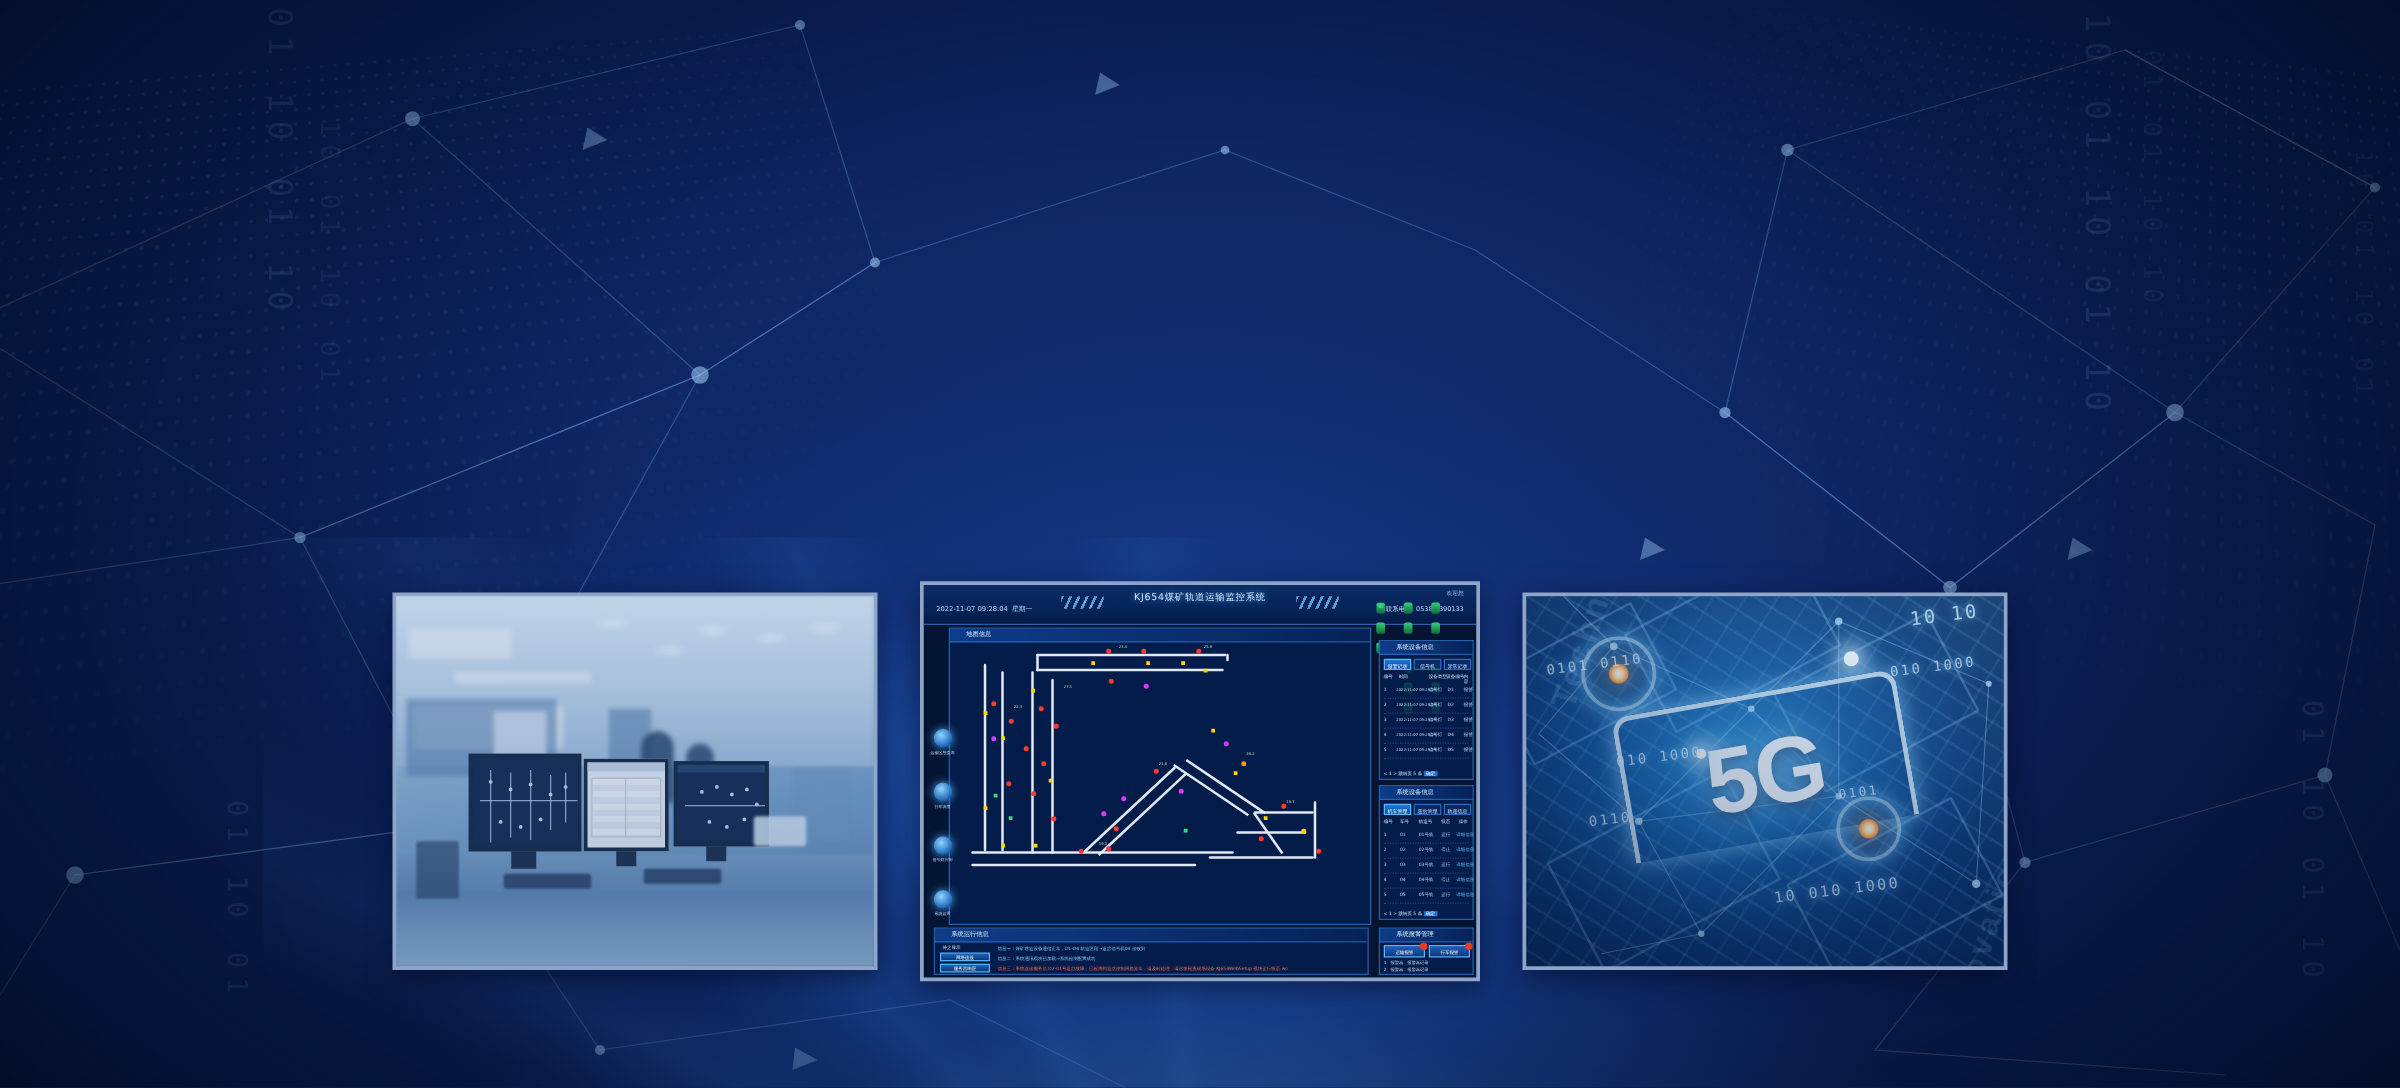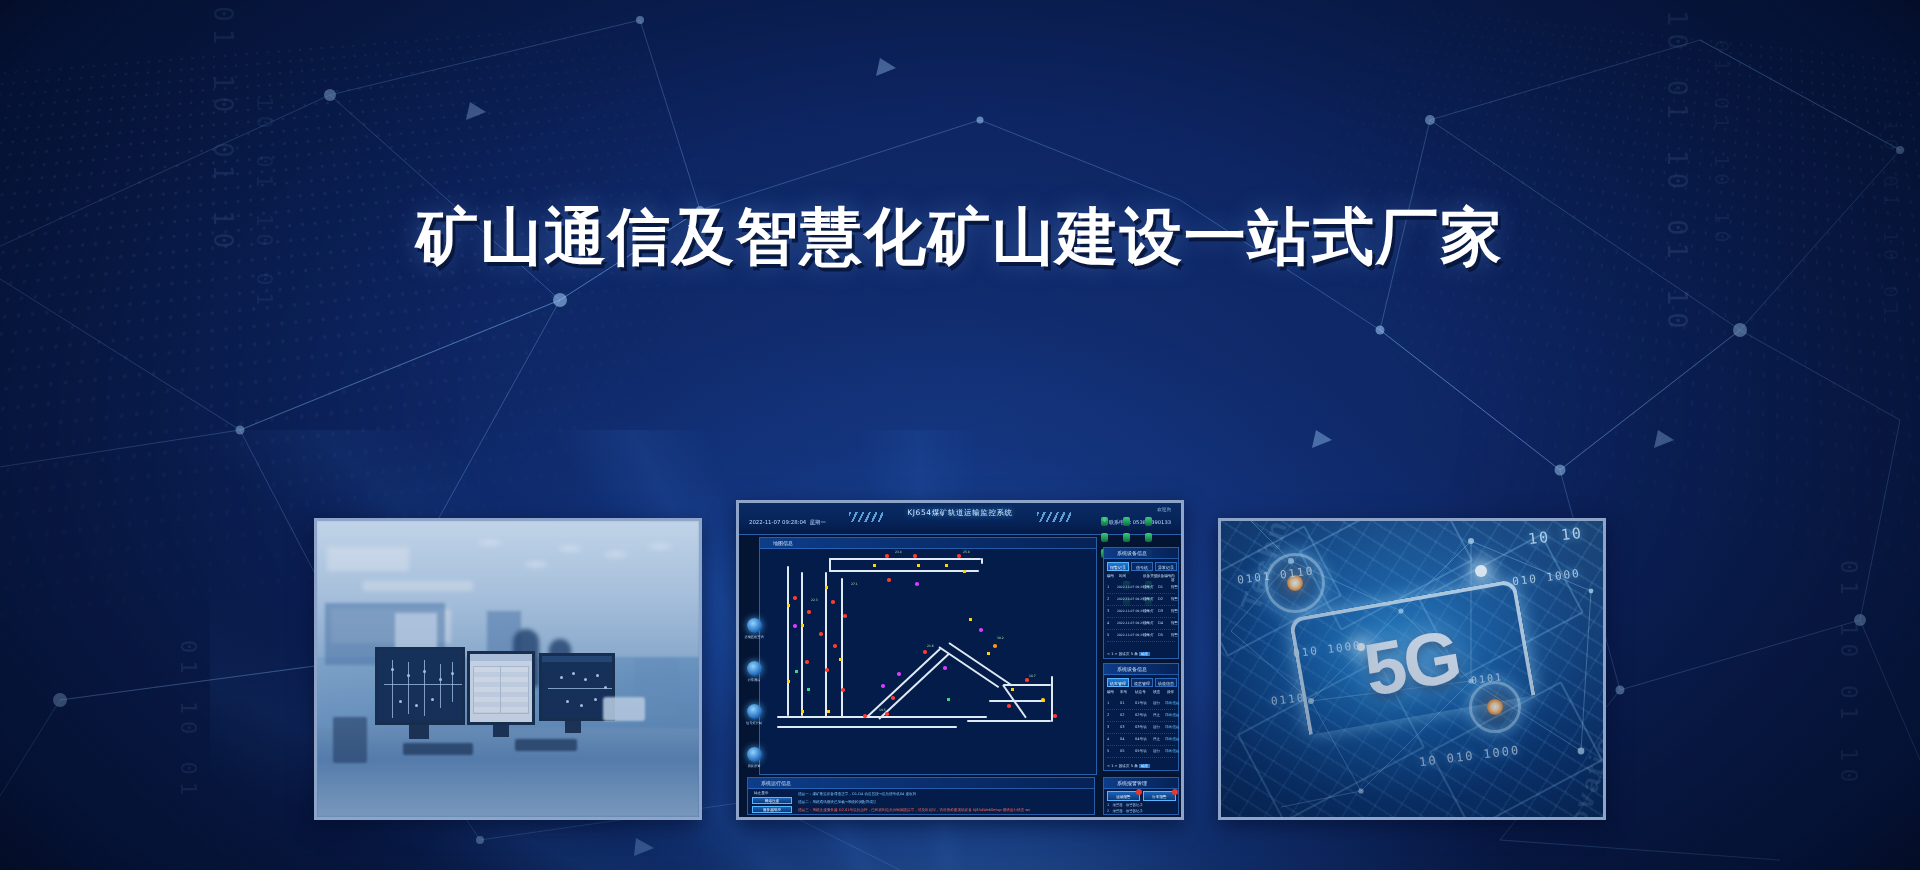--- a/index.html
+++ b/index.html
@@ -101,21 +101,21 @@
     color:#eaf2ff;
     text-align:justify;
     text-indent:2em;
     letter-spacing:.4px;
     text-shadow: 0 1px 3px rgba(3,14,44,0.9);
   }
 
   
   .gallery {
     position:absolute; top:474px; left:314px; width:1292px; height:302px;
-    display:flex; justify-content:space-between; align-items:flex-end;margin-top:44px;
+    display:flex; justify-content:space-between; align-items:flex-start;
   }
   .photo-frame {
     background:#8ea4c8;
     padding:3px;
     box-shadow:0 6px 20px rgba(2,10,34,0.55);
   }
   .photo-frame.wide { margin-top:-9px; }
   .photo-inner { position:relative; overflow:hidden; background:#0a1d45; }
 
   
@@ -285,21 +285,20 @@
   <div class="binary-col" style="left:1710px; top:40px; font-size:20px; color:rgba(150,195,255,0.10);">01 01 10 10</div>
   <div class="binary-col" style="left:1552px; top:520px; font-size:21px; color:rgba(150,195,255,0.09);">10 10 01 01</div>
   <div class="binary-col" style="left:1836px; top:560px; font-size:23px;">01 10 01 10</div>
   <div class="binary-col" style="left:1880px; top:120px; font-size:19px; color:rgba(150,195,255,0.09);">10 01 10 01</div>
 
   <div class="bg-bottom-glow"></div>
   <div class="bg-vignette"></div>
 
   <div class="content">
 
-    <h1 class="headline">矿山通信及智慧化矿山建设一站式厂家</h1>
 
 
     <div class="gallery">
 
       <div class="photo-frame">
         <div class="photo-inner cr">
           <div class="ceiling"></div>
           <div class="lamp" style="left:240px; top:24px;"></div>
           <div class="lamp" style="left:286px; top:30px;"></div>
           <div class="lamp" style="left:330px; top:22px;"></div>

